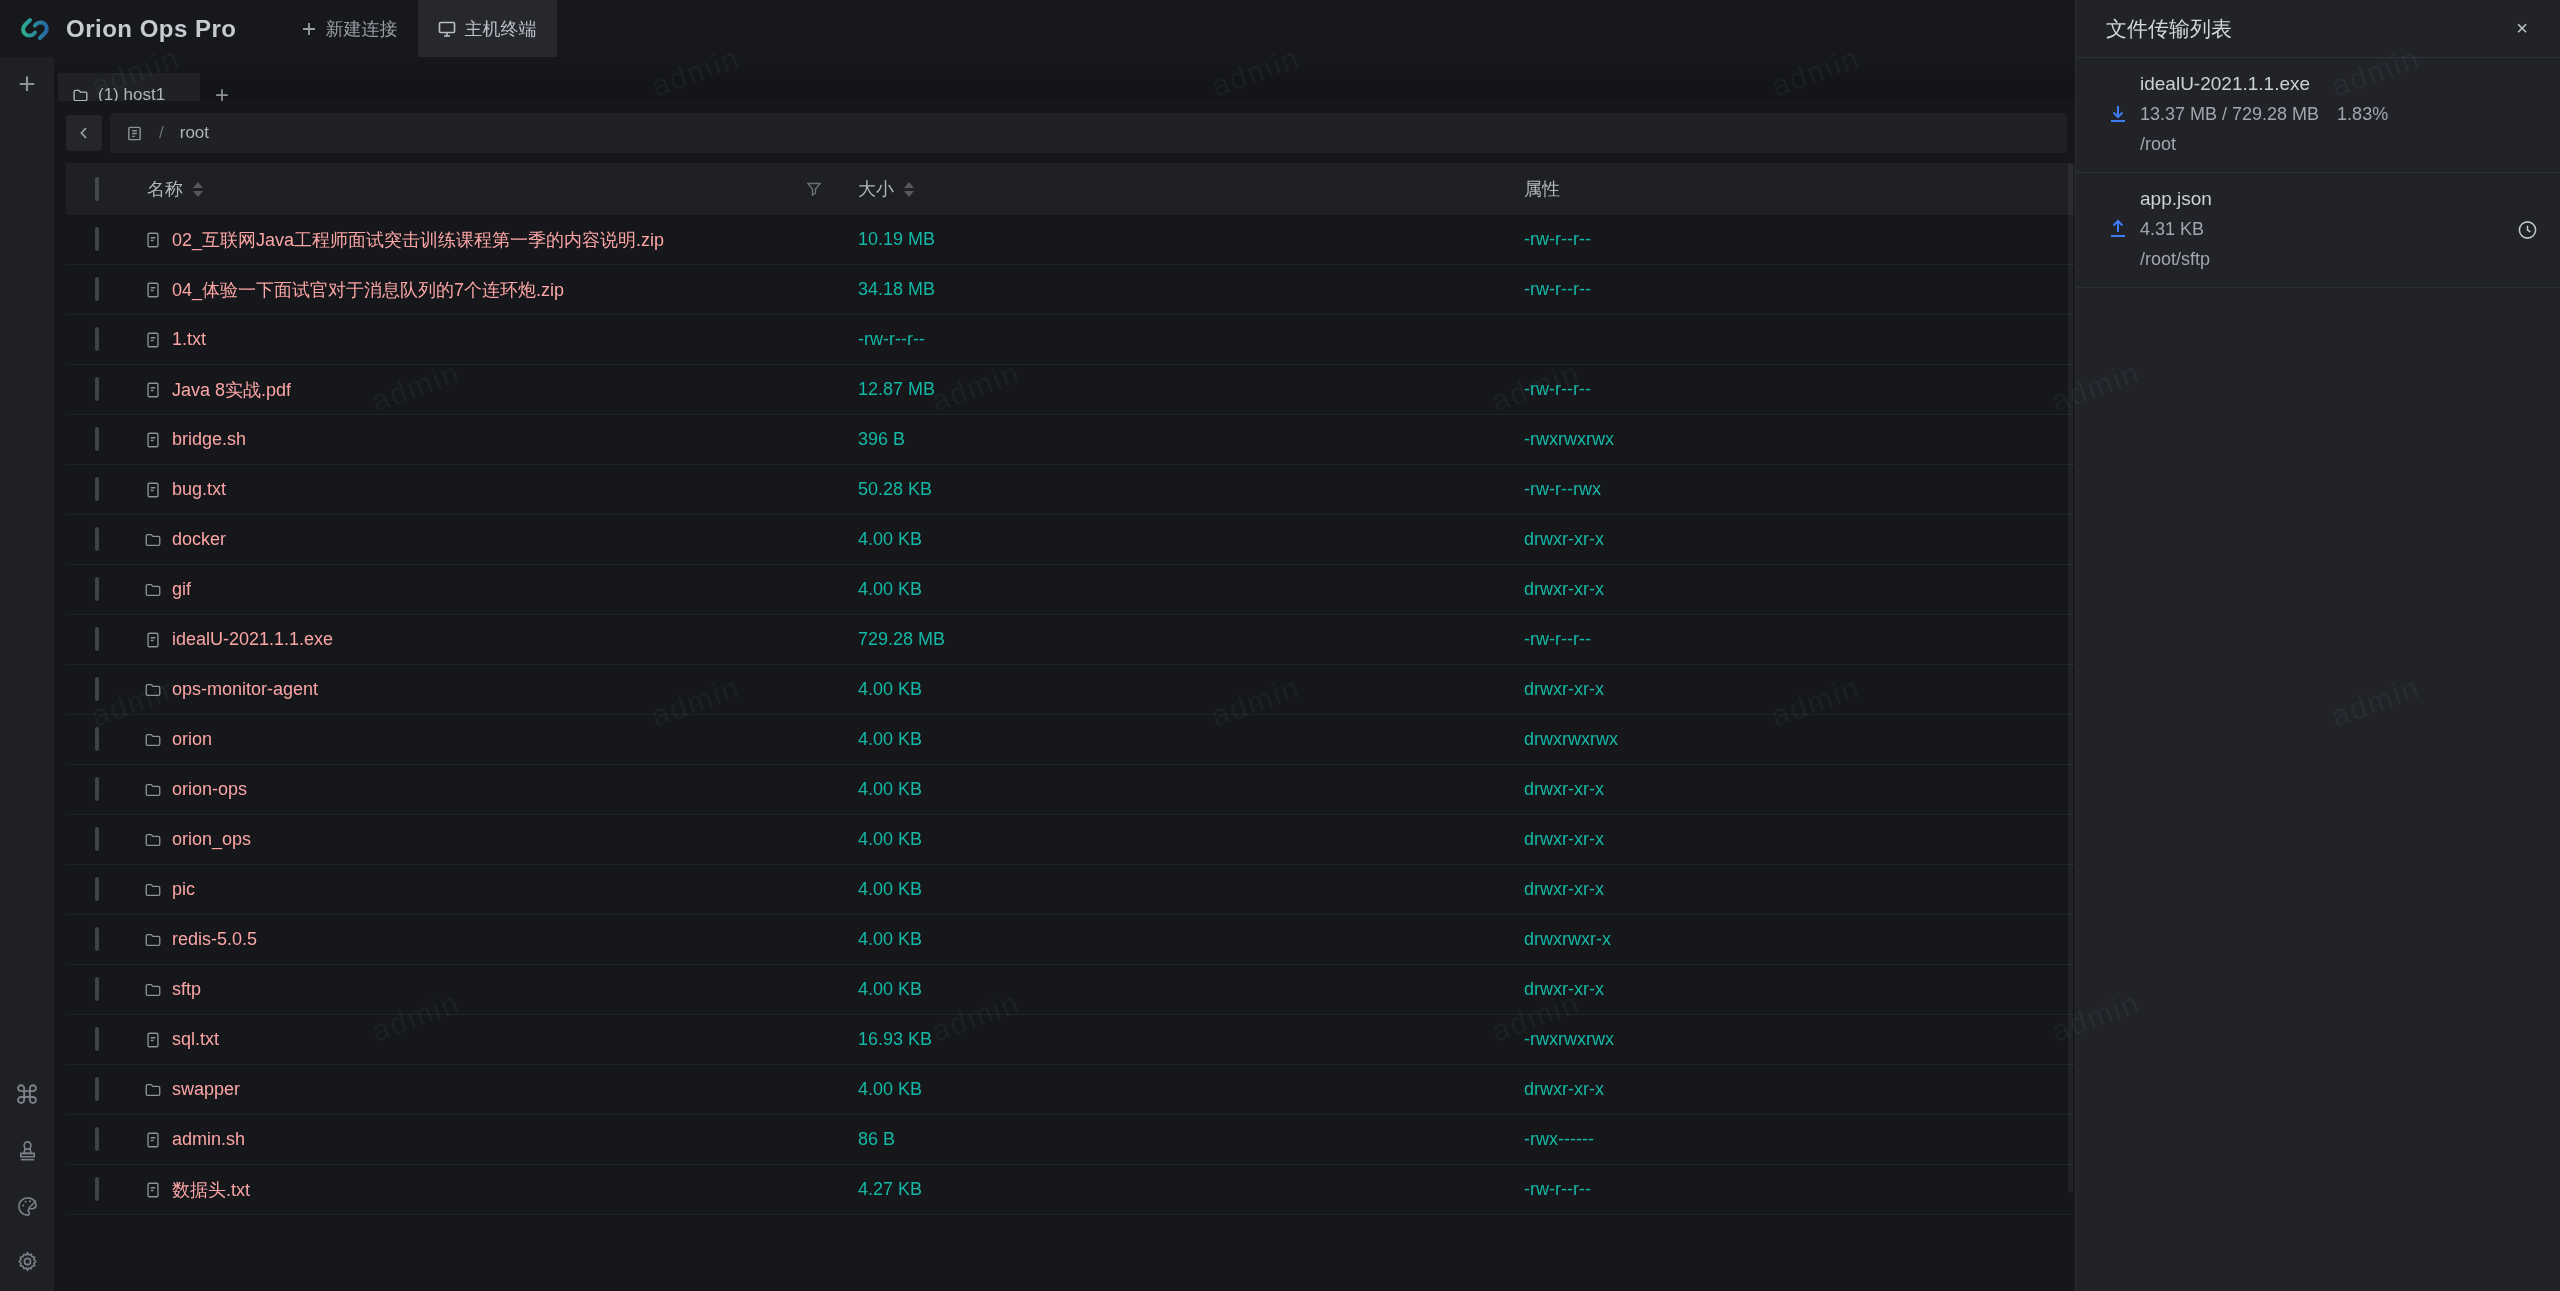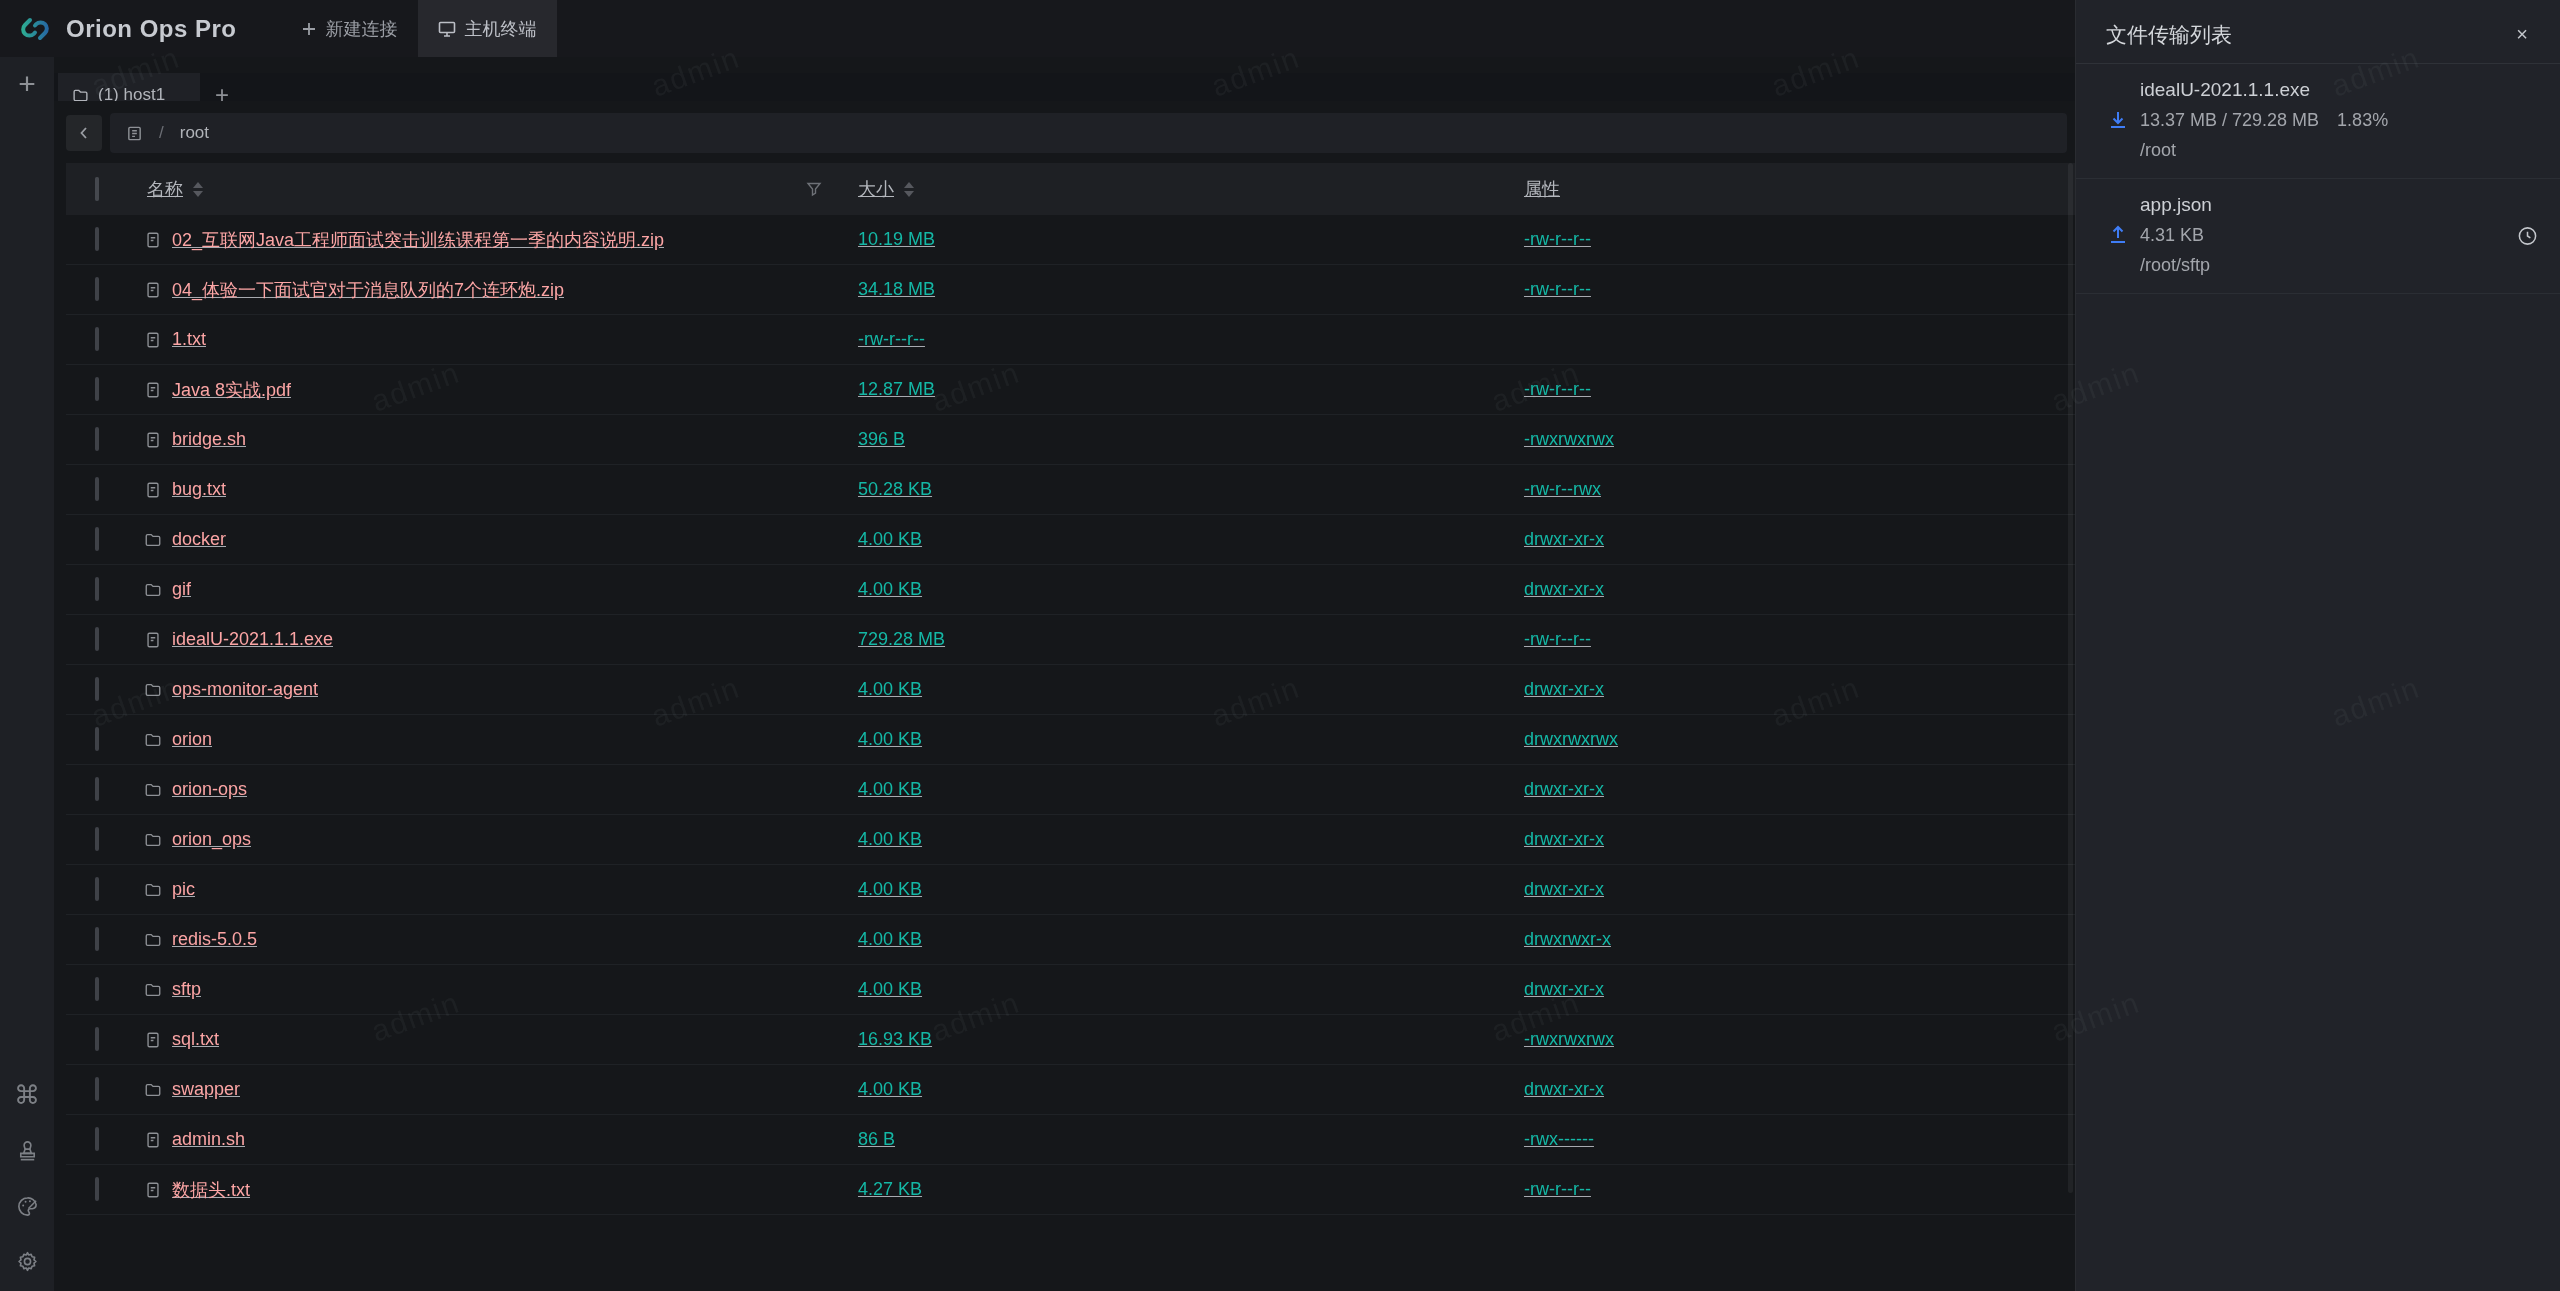--- a/index.html
+++ b/index.html
@@ -27,40 +27,40 @@
   
   .main{position:absolute;left:54px;top:101px;width:2021px;height:1190px;background:#15171a;}
   .crumbrow{position:absolute;left:12px;top:12px;right:8px;height:40px;display:flex;align-items:center;}
   .backbtn{width:36px;height:36px;background:#242629;border-radius:4px;display:flex;align-items:center;justify-content:center;color:#9a9da3;}
   .crumbbar{flex:1;margin-left:8px;height:40px;background:#1f2126;border-radius:4px;display:flex;align-items:center;gap:16px;padding:0 16px;box-sizing:border-box;font-size:17px;}
   .crumb-sep{color:#6b6e74;}
   .crumb-root{color:#b0b3b8;}
   
   .tablewrap{position:absolute;left:12px;top:62px;right:0;}
   .thead{height:52px;background:#1e2024;display:grid;grid-template-columns:78px 714px 666px 1fr;align-items:center;font-size:18px;color:#b4b7bd;}
-  .grid-row{display:grid;grid-template-columns:78px 714px 666px 1fr;align-items:center;text-decoration:underline;}
+  .grid-row{display:grid;grid-template-columns:78px 714px 666px 1fr;align-items:center;}
   .cell-check{padding-left:29px;}
   .checkbox{width:15px;height:15px;border:2px solid #3f4248;border-radius:2px;box-sizing:border-box;}
   .checkbox.head{background:#34373c;border-color:#45484e;}
   .th-name{display:flex;align-items:center;gap:10px;padding-left:3px;}
   .sorter{display:flex;flex-direction:column;gap:3px;margin-top:1px;}
   .sorter i{display:block;width:0;height:0;border-left:5px solid transparent;border-right:5px solid transparent;}
   .sorter .up{border-bottom:6px solid #56585e;}
   .sorter .dn{border-top:6px solid #56585e;}
   .funnel{margin-left:auto;margin-right:36px;color:#6e7177;}
   .th-size{display:flex;align-items:center;gap:10px;}
   .row{height:49px;border-bottom:1px solid #1f2226;font-size:18px;color:#a7aab0;}
   .c-name{display:flex;align-items:center;gap:10px;color:#fca5a5;}
   .c-name .fico{color:#8e9196;flex:0 0 auto;}
   .c-name .label{white-space:nowrap;overflow:hidden;text-overflow:ellipsis;}
   .c-size,.c-perm{color:#14b8a6;}
   .vscroll{position:absolute;right:2px;top:62px;width:5px;height:1030px;background:rgba(255,255,255,.055);border-radius:3px;}
   
   .panel{position:absolute;left:2075px;top:0;width:485px;height:1291px;background:#212329;border-left:1px solid #2a2c31;box-sizing:border-box;z-index:6;}
-  .panel-head{height:57px;display:flex;align-items:center;border-bottom:1px solid #2f3238;margin-top:6px;}
+  .panel-head{height:57px;display:flex;align-items:center;border-bottom:1px solid #2f3238;}
   .panel-title{margin-left:30px;font-size:21px;color:#d4d7db;}
   .panel-close{margin-left:auto;margin-right:24px;font-size:20px;color:#c3c6cb;width:28px;height:28px;display:flex;align-items:center;justify-content:center;}
   .titem{position:relative;padding:14px 60px 16px 30px;border-bottom:1px solid #2b2e34;display:flex;gap:9px;}
   .dirico{align-self:center;color:#3f7df6;flex:0 0 25px;}
   .tcol{display:flex;flex-direction:column;gap:7px;min-width:0;}
   .tname{font-size:19px;color:#cdd0d5;line-height:24px;}
   .tmeta{font-size:18px;color:#a3a6ac;line-height:23px;display:flex;gap:18px;}
   .tpath{font-size:18px;color:#a3a6ac;line-height:23px;}
   .tstatus{position:absolute;right:22px;top:50%;transform:translateY(-50%);}
   .pie{width:19px;height:19px;border-radius:50%;background:conic-gradient(#272b32 0 6%,#3e6fd0 6% 100%);}

